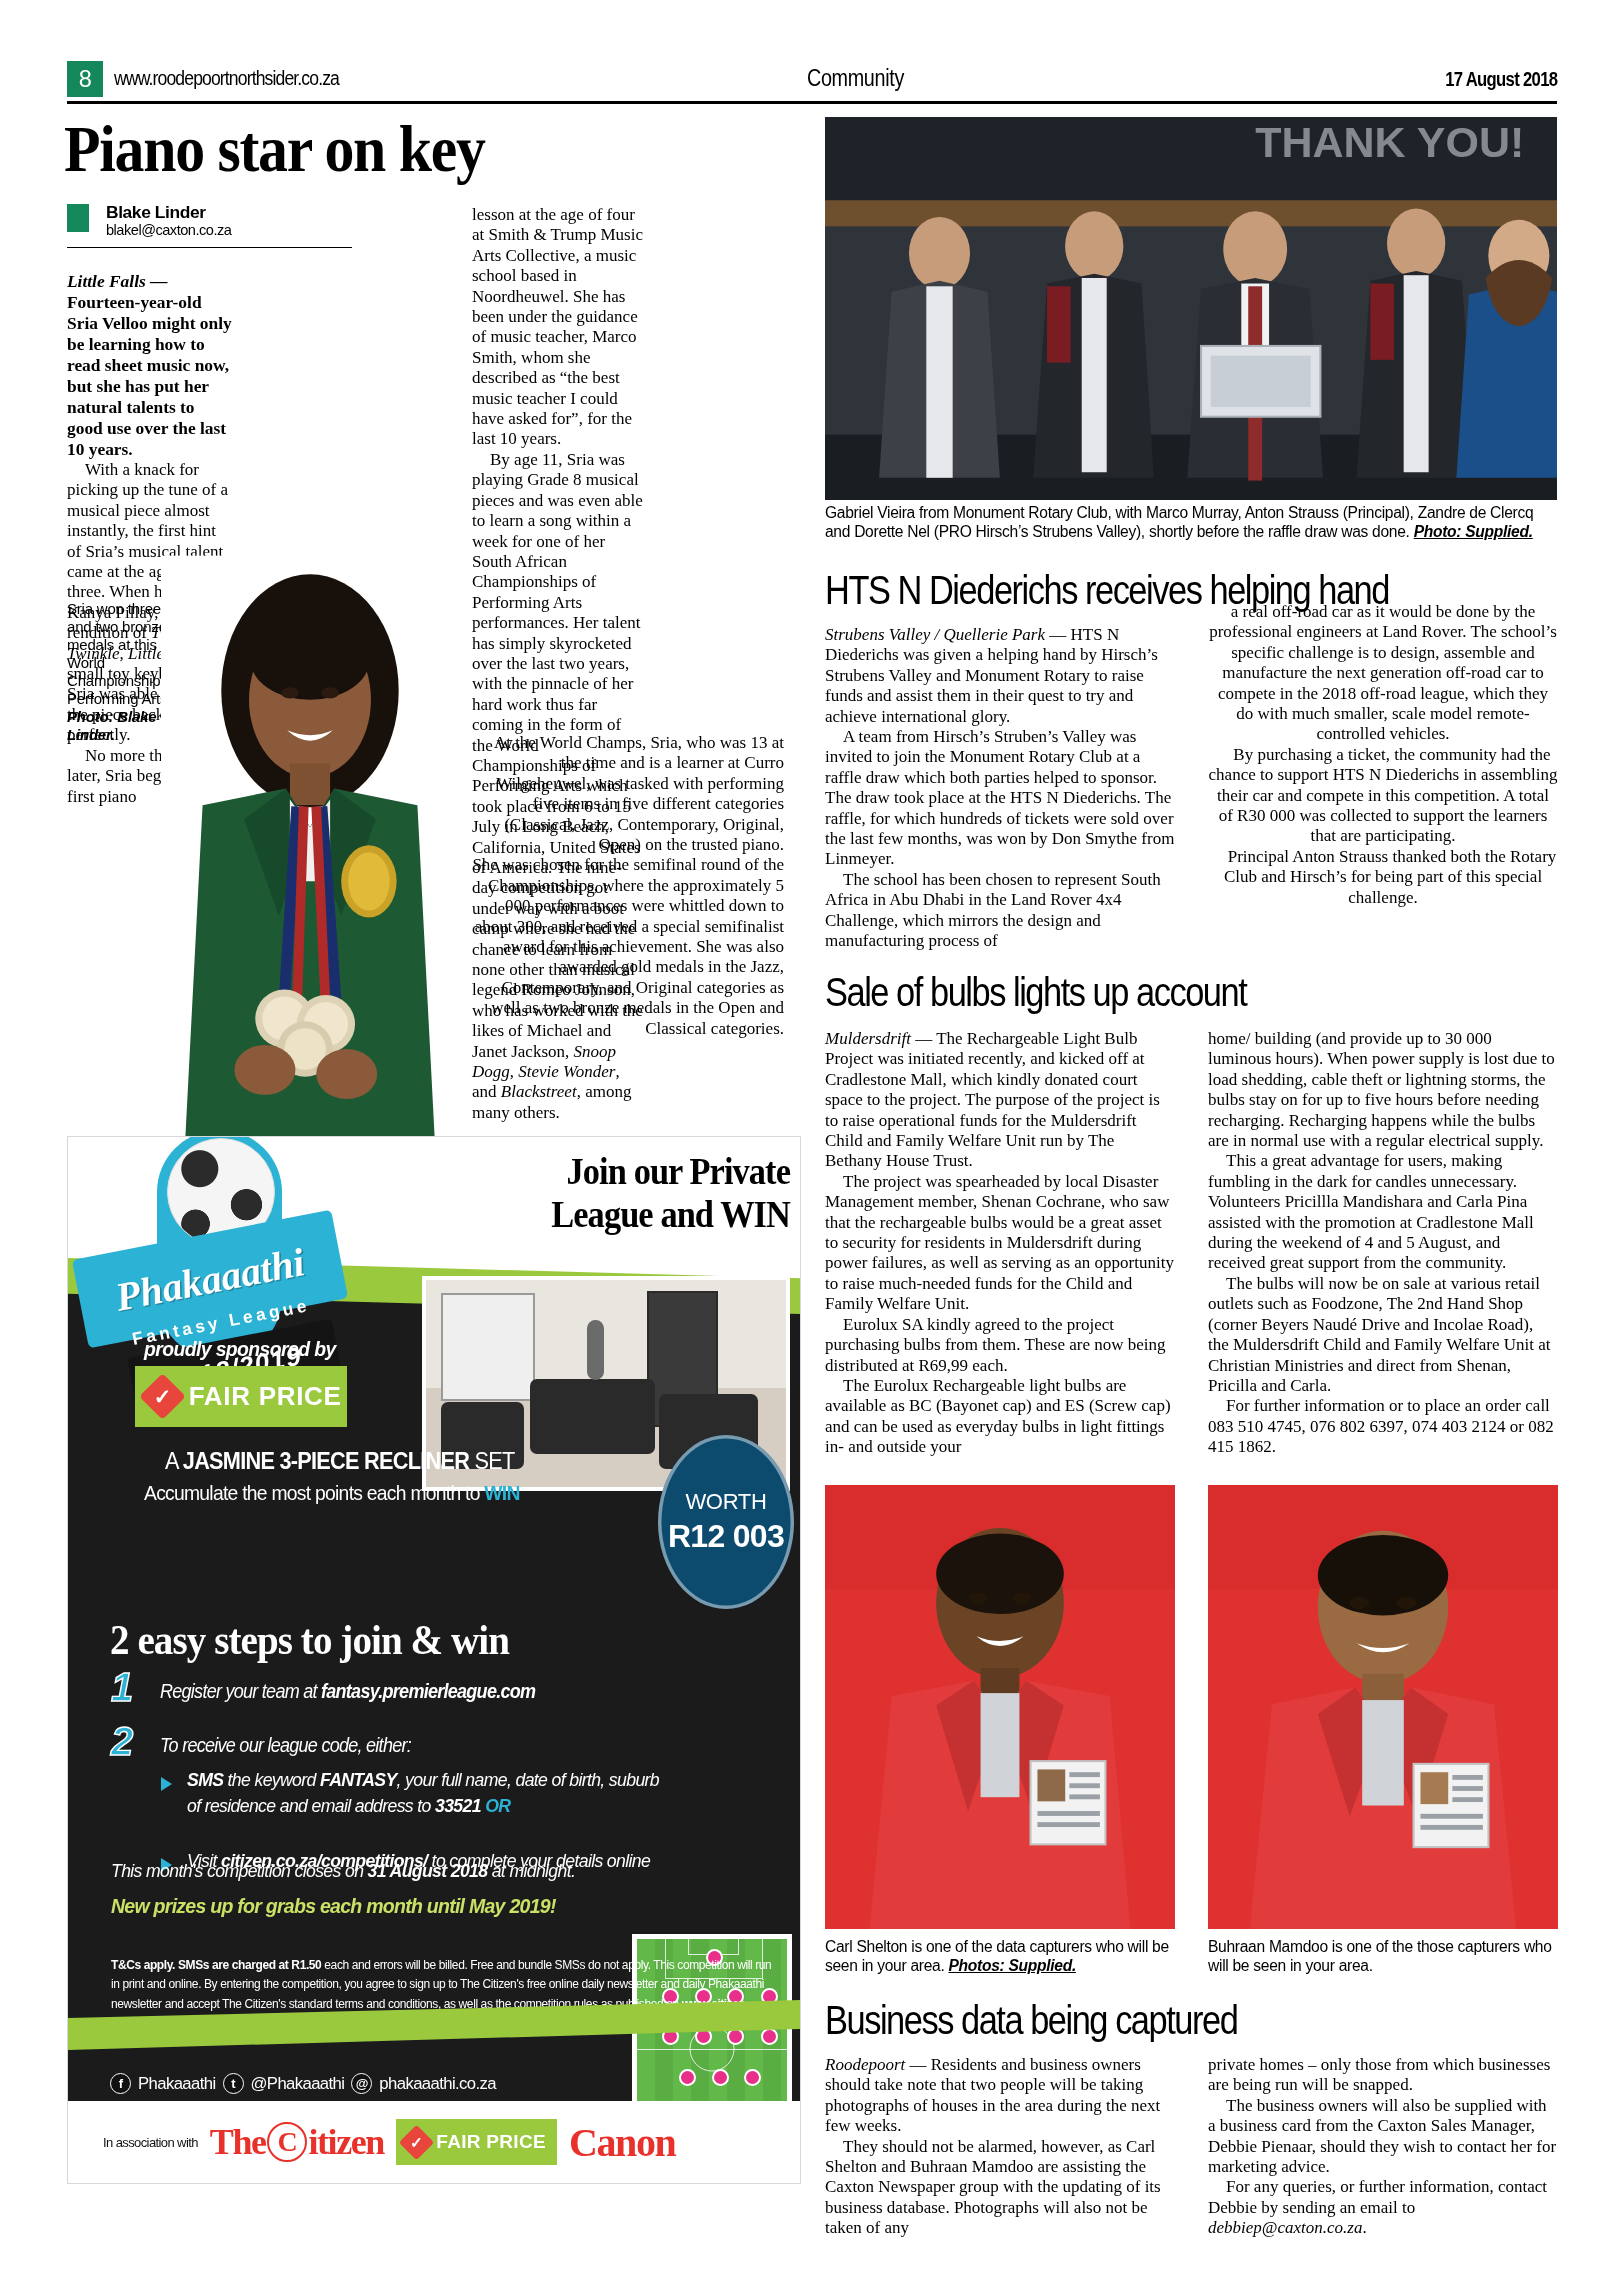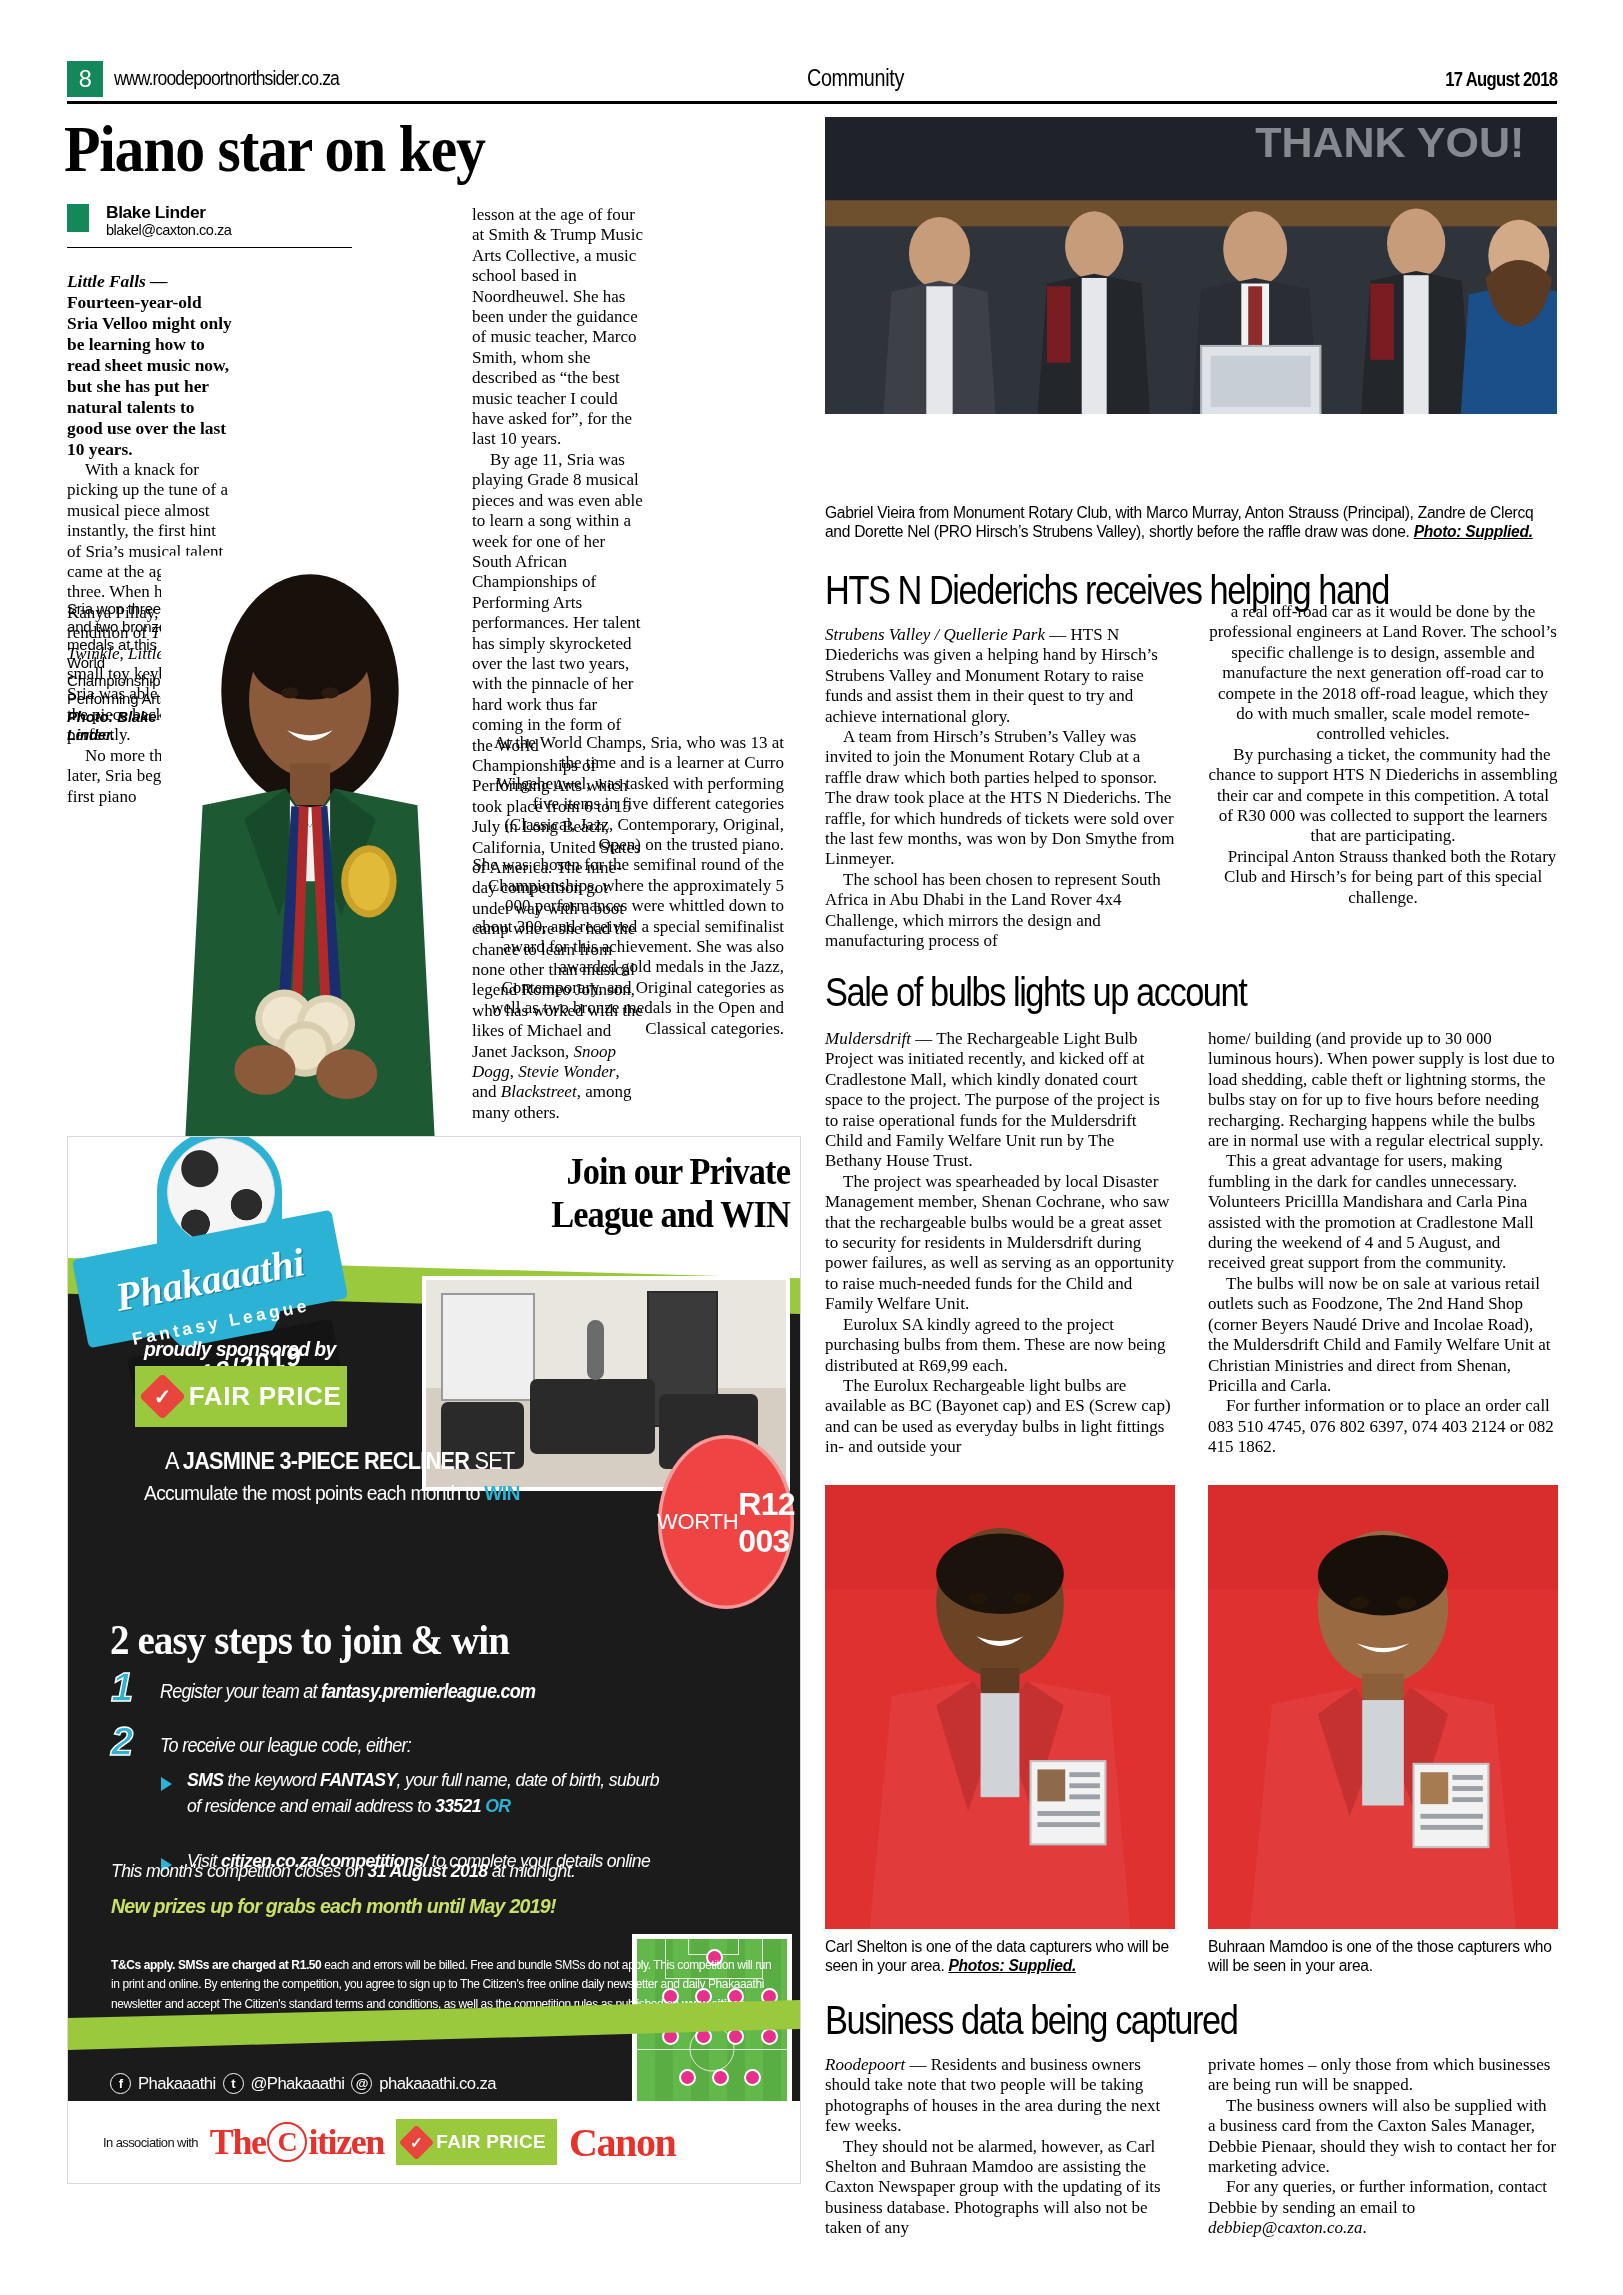--- a/index.html
+++ b/index.html
@@ -392,24 +392,24 @@
     letter-spacing: -0.8px;
     transform: scaleX(0.92);
     transform-origin: left top;
   }
   .prize-line2 .win { color: #2cb2d4; font-weight: bold; }
 
   .worth-badge {
     position: absolute;
     left: 590px; top: 298px;
     width: 136px; height: 174px;
-    background: #ef4444;
+    background: #0c4a6e;
     border-radius: 50% / 50%;
     display: flex;
-    flex-direction: row;
+    flex-direction: column;
     align-items: center;
     justify-content: center;
     box-shadow: inset 0 0 0 3.5px rgba(255,255,255,.45);
   }
   .worth-badge .w1 {
     color: #fff;
     font-family: "Liberation Sans", sans-serif;
     font-size: 22px;
     letter-spacing: -0.3px;
   }
@@ -619,21 +619,21 @@
     font-weight: bold;
     font-size: 40px;
     color: #e8312a;
     letter-spacing: -1.4px;
     font-style: normal;
   }
 
   .photo-hts {
     position: absolute;
     left: 825px; top: 117px;
-    width: 732px; height: 297px;
+    width: 732px; height: 383px;
     overflow: hidden;
     background: #23262b;
   }
   .cap {
     font-family: "Liberation Sans", sans-serif;
     font-size: 15.6px;
     line-height: 19px;
     letter-spacing: -0.3px;
     color: #000;
   }

